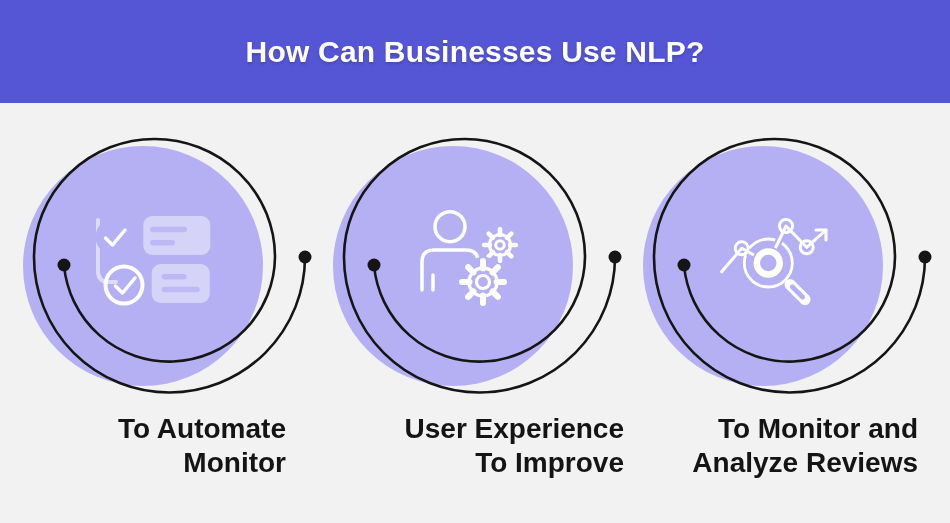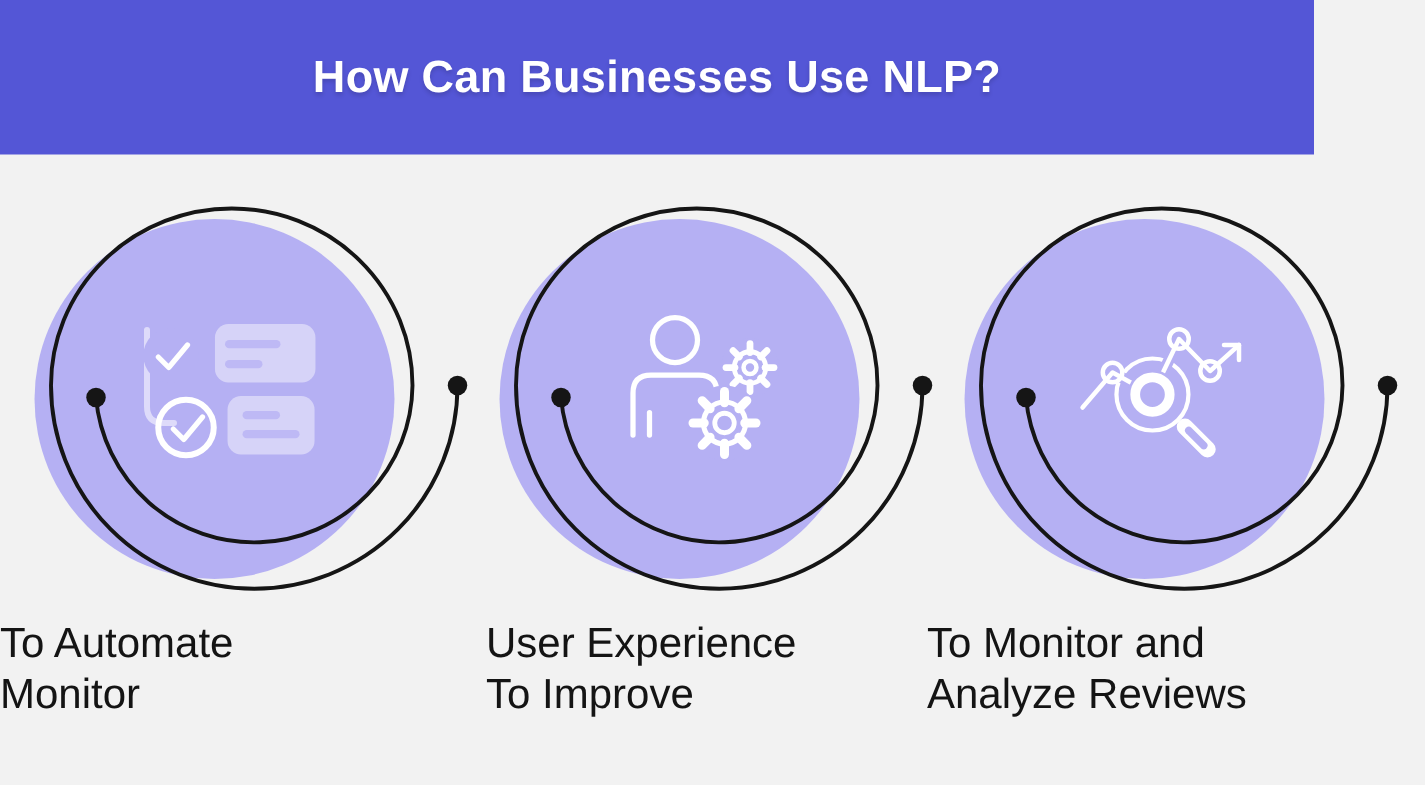--- a/index.html
+++ b/index.html
@@ -2,28 +2,28 @@
 <html style="--header-bg: #5456d6; --header-text: #ffffff; --background: #f2f2f2; --circle-fill: #b5b0f3; --outline: #151515; --icon-stroke: #ffffff; --label-text: #141414;"><head>
 <meta charset="utf-8">
 <style>
   :root{
     --header-bg:#5456d6; --header-text:#ffffff; --background:#f2f2f2;
     --circle-fill:#b5b0f3; --outline:#151515; --icon-stroke:#ffffff; --label-text:#141414;
   }
   *{margin:0;padding:0;box-sizing:border-box;}
   body{background:#888;font-family:"Liberation Sans",sans-serif;}
   .canvas{position:relative;width:950px;height:523px;background:var(--background);overflow:hidden;}
-  .header{position:absolute;left:0;top:0;width:876px;height:103px;background:var(--header-bg);
+  .header{position:absolute;left:0;top:0;width:950px;height:103px;background:var(--header-bg);
           display:flex;align-items:center;justify-content:center;}
   .title{color:var(--header-text);font-size:30px;font-weight:700;letter-spacing:.2px;
          text-shadow:0 2px 3px rgba(0,0,0,0.15);}
   .group{position:absolute;top:116px;width:320px;height:310px;}
   .g1{left:10px}.g2{left:320px}.g3{left:630px}
-  .label{position:absolute;top:412px;text-align:left;color:var(--label-text);
-         font-size:28px;font-weight:400;line-height:34px;}
+  .label{position:absolute;top:412px;text-align:right;color:var(--label-text);
+         font-size:28px;font-weight:700;line-height:34px;}
   .l1{left:0;width:286px}.l2{left:324px;width:300px}.l3{left:618px;width:300px}
   svg .lavfill{fill:var(--circle-fill);}
   svg .ink{stroke:var(--outline);fill:none;}
   svg .inkdot{fill:var(--outline);}
   svg .wstroke{stroke:var(--icon-stroke);fill:none;}
   svg .wfill-soft{fill:rgba(255,255,255,0.45);}
   svg .line-soft{fill:#beb9f5;}
   svg .knock{fill:var(--circle-fill);stroke:none;}
 </style>
 </head>

